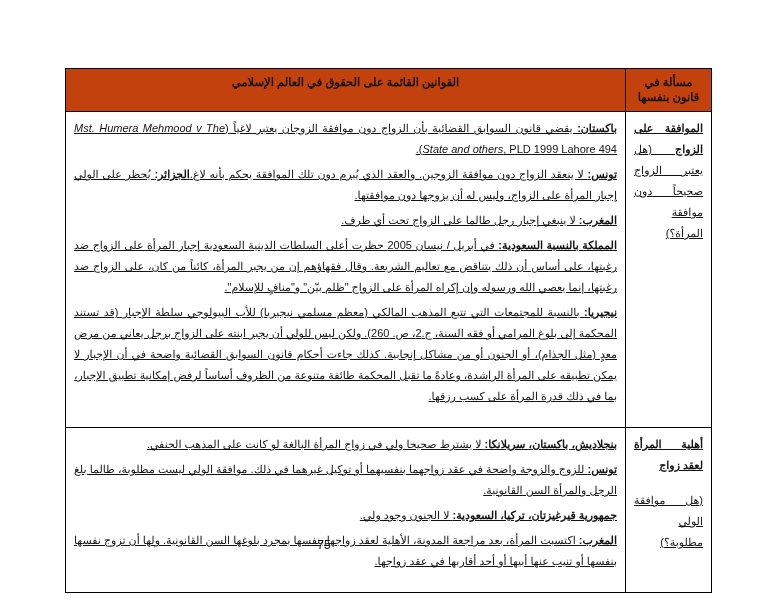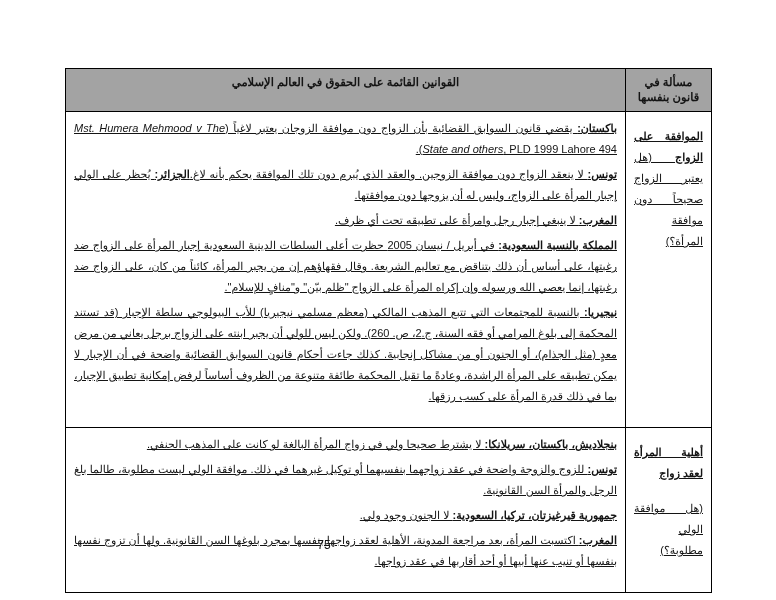--- a/index.html
+++ b/index.html
@@ -22,39 +22,39 @@
     width: 647px;
     border-collapse: collapse;
     table-layout: fixed;
     direction: rtl;
   }
   .doc-table th, .doc-table td {
     border: 1px solid #000000;
     vertical-align: top;
   }
   .doc-table thead th {
-    background: #a3a3a3;
+    background: #c2410c;
     font-weight: bold;
     font-size: 11.5px;
     padding: 6px 6px;
     text-align: center;
     line-height: 15px;
   }
   .issue-col { width: 86px; }
   .doc-table td {
     padding: 2px 8px 16px 8px;
     font-size: 11px;
     line-height: 21px;
     text-align: justify;
     text-decoration: underline;
   }
   .doc-table td p {
     margin: 4px 0 4px 0;
   }
-  td.issue-cell p { margin: 12px 0 14px 0; }
+  td.issue-cell p { margin: 4px 0 14px 0; }
   .seg-b { font-weight: bold; }
   .seg-i { font-style: italic; }
   .latin { unicode-bidi: embed; }
   .page-number {
     position: absolute;
     top: 538px;
     left: 0;
     width: 648px;
     text-align: center;
     font-size: 12px;
@@ -76,21 +76,21 @@
     </tr>
   </thead>
   <tbody id="table-body">
       <tr>
         <td class="issue-cell">
           <p><span class="seg-b">الموافقة على الزواج</span><span> (هل يعتبر الزواج صحيحاً دون موافقة المرأة؟)</span></p>
         </td>
         <td class="laws-cell">
           <p><span class="seg-b">باكستان:</span><span> يقضي قانون السوابق القضائية بأن الزواج دون موافقة الزوجان يعتبر لاغياً (</span><span class="seg-i latin" dir="ltr">Mst. Humera Mehmood v The State and others</span><span class="latin" dir="ltr">, PLD 1999 Lahore 494</span><span>).</span></p>
           <p><span class="seg-b">تونس:</span><span> لا ينعقد الزواج دون موافقة الزوجين. والعقد الذي يُبرم دون تلك الموافقة يحكم بأنه لاغ.</span><span class="seg-b">الجزائر:</span><span> يُحظر على الولي إجبار المرأة على الزواج، وليس له أن يزوجها دون موافقتها.</span></p>
-          <p><span class="seg-b">المغرب:</span><span> لا ينبغي إجبار رجل وامرأة على تطبيقه تحت أي ظرف.</span></p>
+          <p><span class="seg-b">المغرب:</span><span> لا ينبغي إجبار رجل طالما على الزواج تحت أي ظرف.</span></p>
           <p><span class="seg-b">المملكة بالنسبة السعودية:</span><span> في أبريل / نيسان 2005 حظرت أعلى السلطات الدينية السعودية إجبار المرأة على الزواج ضد رغبتها، على أساس أن ذلك يتناقض مع تعاليم الشريعة. وقال فقهاؤهم إن من يجبر المرأة، كائناً من كان، على الزواج ضد رغبتها، إنما يعصي الله ورسوله وإن إكراه المرأة على الزواج "ظلم بيّن" و"منافٍ للإسلام".</span></p>
           <p><span class="seg-b">نيجيريا:</span><span> بالنسبة للمجتمعات التي تتبع المذهب المالكي (معظم مسلمي نيجيريا) للأب البيولوجي سلطة الإجبار (قد تستند المحكمة إلى بلوغ المرامي أو فقه السنة، ج.2، ص. 260). ولكن ليس للولي أن يجبر ابنته على الزواج برجل يعاني من مرض معدٍ (مثل الجذام)، أو الجنون أو من مشاكل إنجابية. كذلك جاءت أحكام قانون السوابق القضائية واضحة في أن الإجبار لا يمكن تطبيقه على المرأة الراشدة، وعادةً ما تقبل المحكمة طائفة متنوعة من الظروف أساساً لرفض إمكانية تطبيق الإجبار، بما في ذلك قدرة المرأة على كسب رزقها.</span></p>
         </td>
       </tr>
       <tr>
         <td class="issue-cell">
           <p><span class="seg-b">أهلية المرأة لعقد زواج</span></p>
           <p><span>(هل موافقة الولي مطلوبة؟)</span></p>
         </td>
         <td class="laws-cell">

